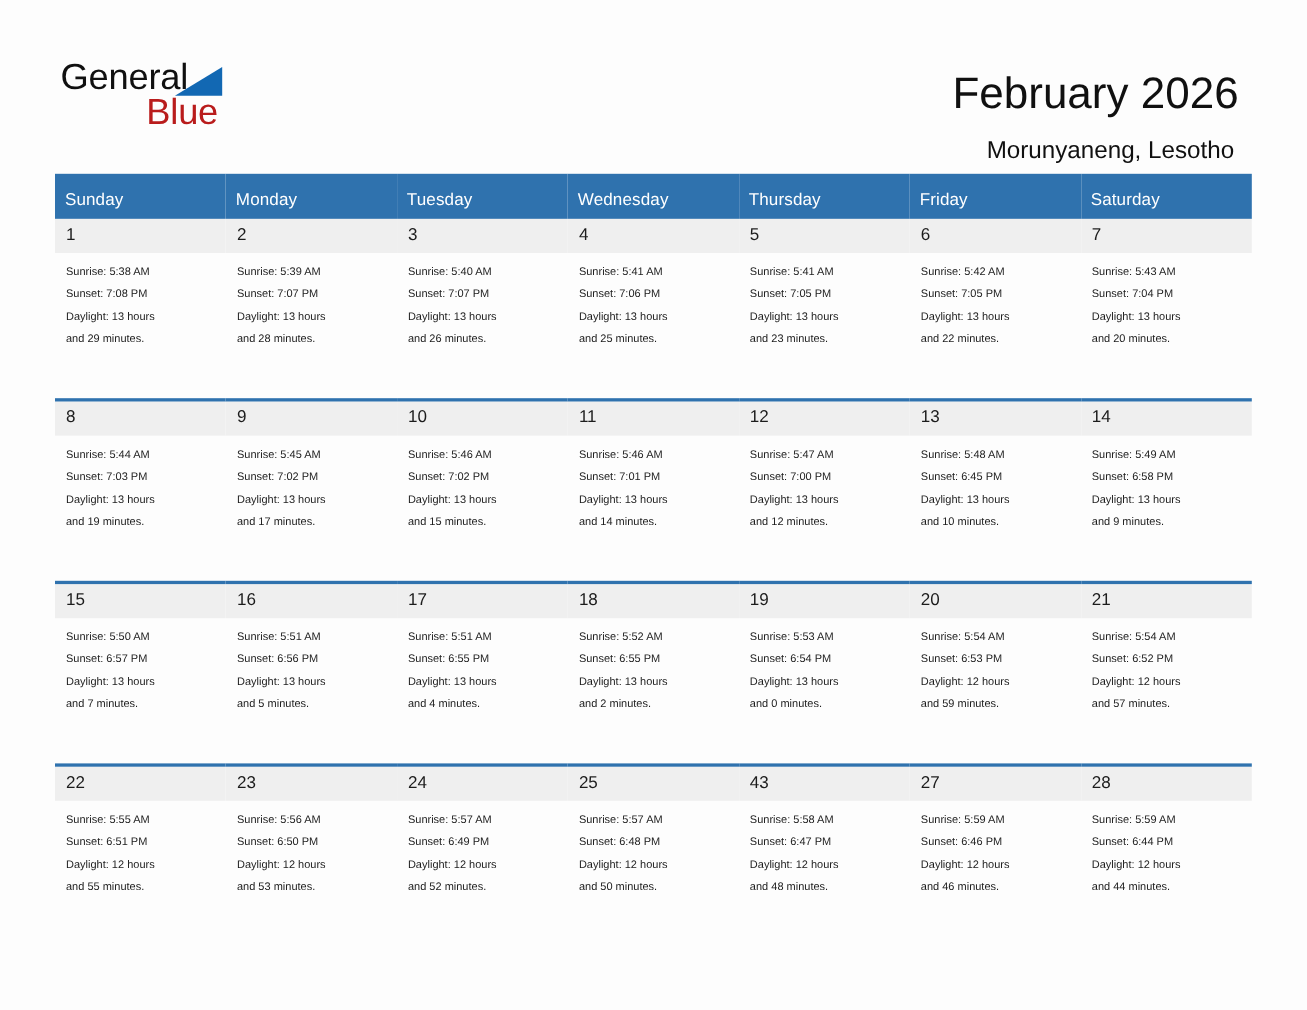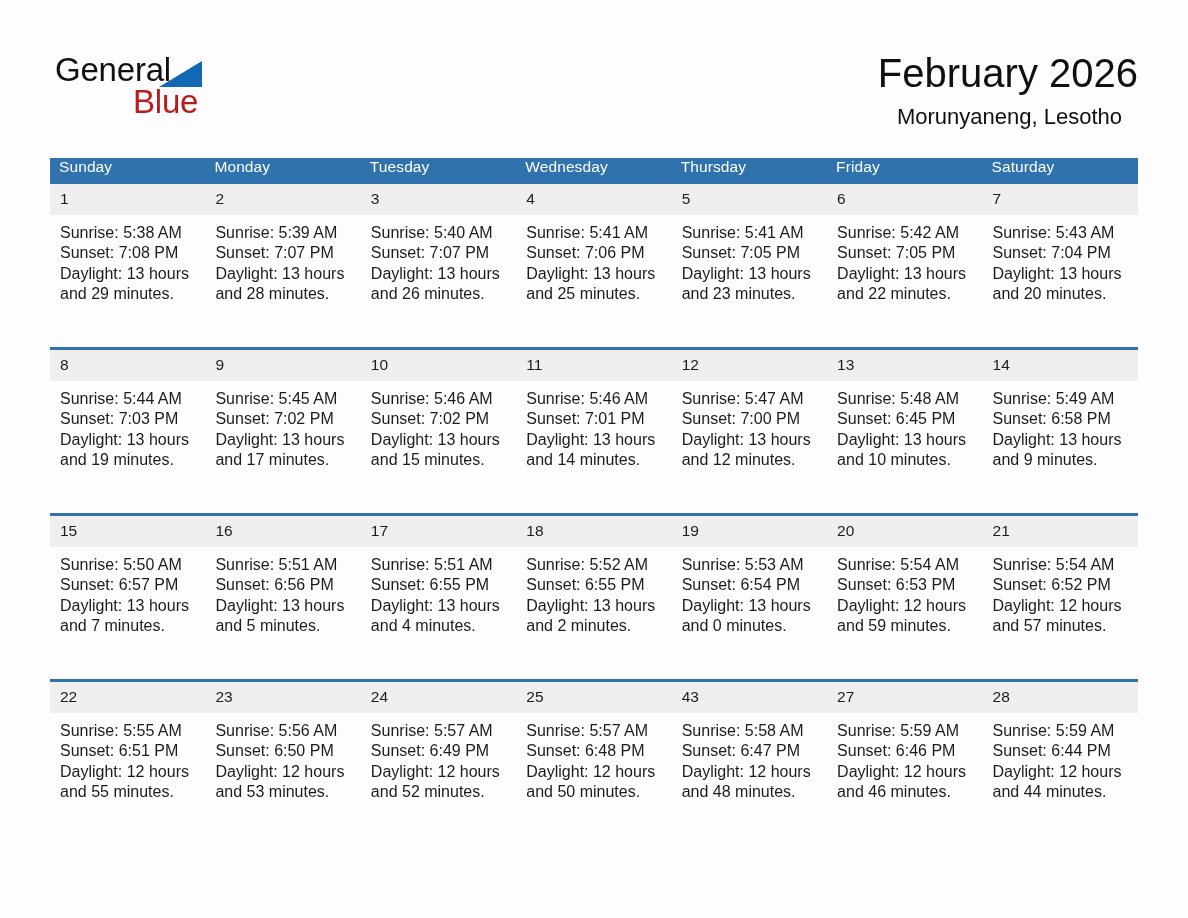--- a/index.html
+++ b/index.html
@@ -72,21 +72,21 @@
     position: absolute;
     right: 0;
     top: 0;
     text-align: right;
   }
   .cal-title {
     font-size: 40px;
     line-height: 50px;
     font-weight: normal;
     color: #101010;
-    margin: 0;
+    margin: 12px;
     letter-spacing: 0px;
   }
   .cal-location {
     font-size: 22px;
     line-height: 30px;
     color: #101010;
     margin: 4px 16px 0 0;
     font-weight: normal;
   }
 
@@ -100,21 +100,21 @@
     table-layout: fixed;
   }
   .calendar col { width: 155.43px; }
 
   .calendar thead th {
     background: #2f72ae;
     color: #ffffff;
     font-size: 15.5px;
     font-weight: normal;
     text-align: left;
-    padding: 0 0 8px 9px;
+    padding: 15px 0 8px 9px;
     height: 18px;
     vertical-align: middle;
     letter-spacing: 0.1px;
   }
 
   .week-row > td {
     vertical-align: top;
     padding: 0;
     border-top: 3px solid #2f72ae;
     height: 163px;
@@ -126,21 +126,21 @@
     font-size: 15.5px;
     line-height: 18px;
     color: #1c1c1c;
     padding: 6px 0 6px 10px;
     height: 19px;
     box-sizing: content-box;
   }
 
   .details {
     padding: 8px 10px 0 10px;
-    font-size: 16px;
+    font-size: 10px;
     line-height: 20.4px;
     color: #1c1c1c;
   }
   .details div { white-space: nowrap; }
 </style>
 </head>
 <body>
 
 <div class="page">
 

